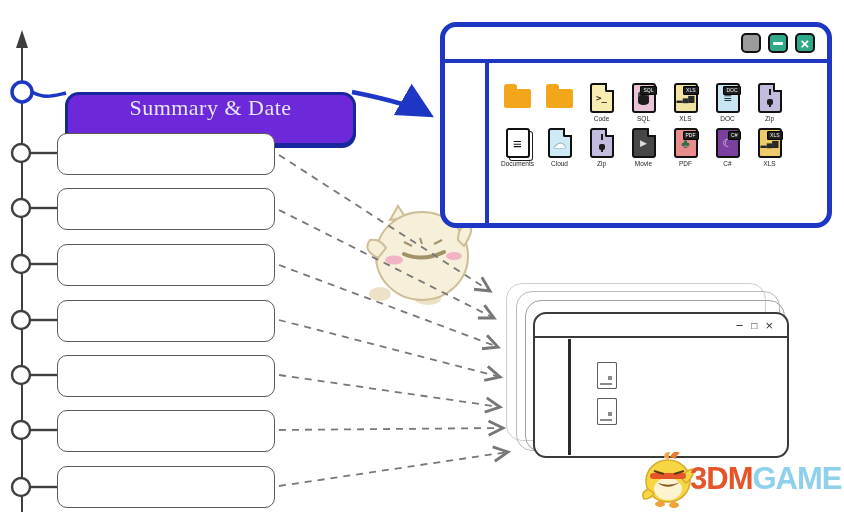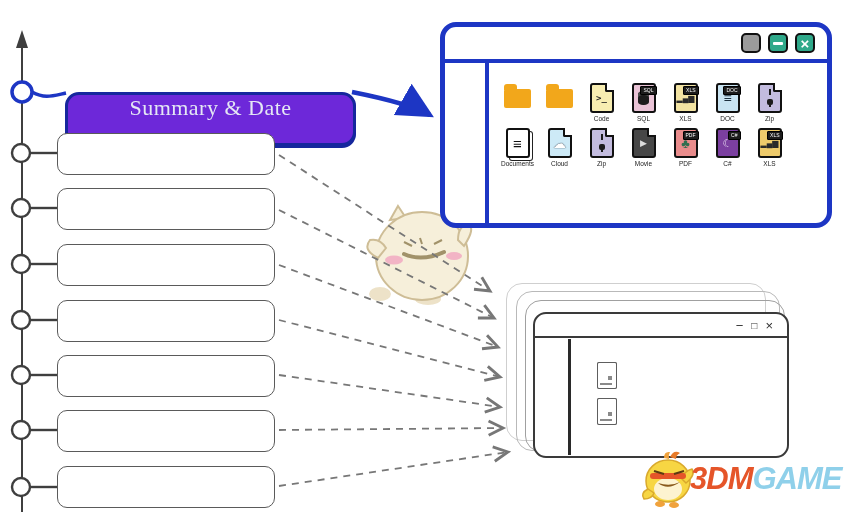--- a/index.html
+++ b/index.html
@@ -94,21 +94,21 @@
     color:#2f2f2f;font-size:13px;}
   .swin-titlebar .mx{font-size:10px;}
   .swin-side{position:absolute;left:33px;top:25px;bottom:1px;width:2.5px;background:#2a2a2a;}
   .sdoc-row{position:absolute;left:62px;display:flex;gap:8px;}
   .r1{top:48px;} .r2{top:84px;}
   .sdoc{width:20px;height:27px;border:1.7px solid #5e5e5e;border-radius:2px;position:relative;background:#fff;box-sizing:border-box;}
   .sdoc::before{content:"";position:absolute;right:4px;top:13px;width:4px;height:4px;background:#8a8a8a;}
   .sdoc::after{content:"";position:absolute;left:2px;bottom:3px;width:12px;height:2px;background:#8a8a8a;}
   
   .logo{position:absolute;left:640px;top:449px;z-index:4;display:flex;align-items:center;}
-  .logo-text{font-style:italic;font-weight:bold;font-size:31px;letter-spacing:-1px;margin-left:-8px;margin-top:0;}
+  .logo-text{font-weight:bold;font-size:31px;letter-spacing:-1px;margin-left:-8px;margin-top:0;}
   .logo-3dm{color:#e55529;}
   .logo-game{color:#8fd0ea;}
 </style>
 </head>
 <body>
 
 <svg id="mascot" width="122" height="110" viewBox="0 0 122 110">
   <ellipse cx="20" cy="96" rx="11" ry="7" fill="#ece0c4"></ellipse>
   <ellipse cx="68" cy="101" rx="13" ry="6" fill="#ece0c4"></ellipse>
   <path d="M38 8 L46 20 L30 22 Z" fill="#f6eed8" stroke="#cbb98f" stroke-width="2"></path>

